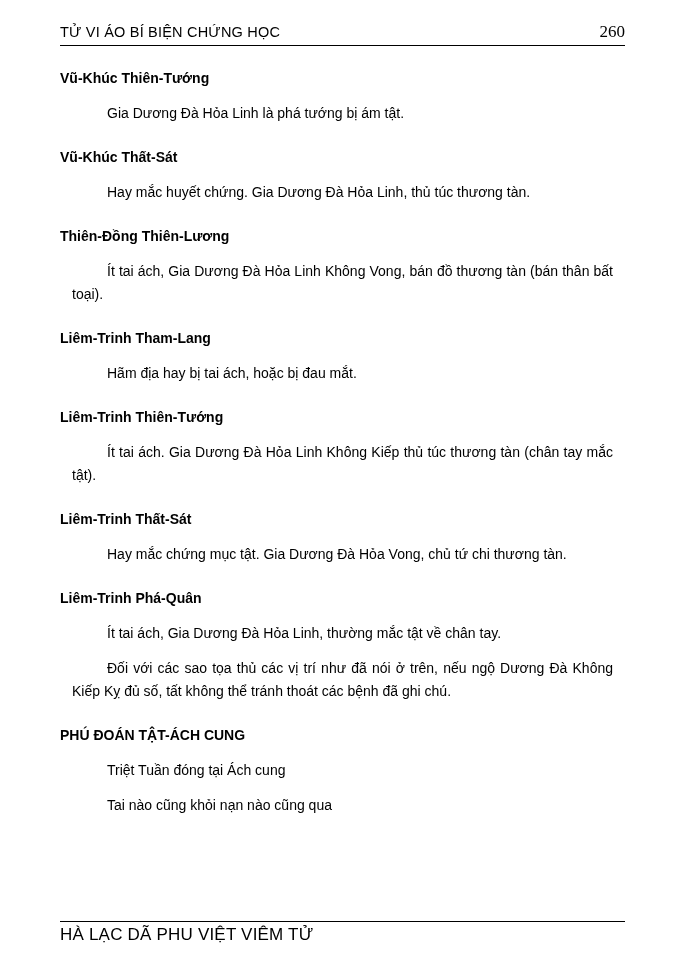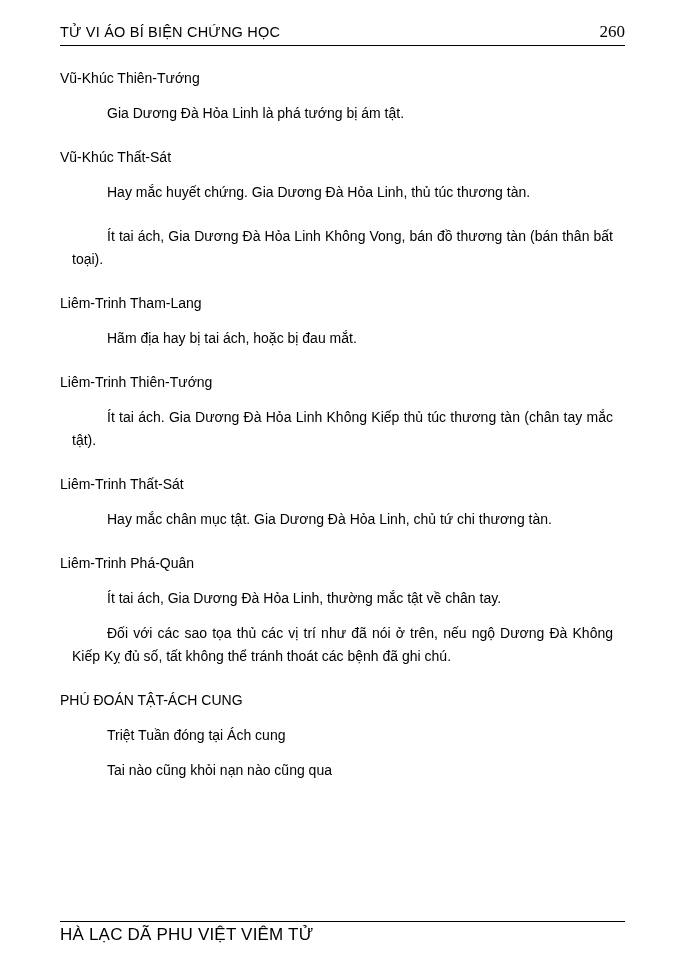--- a/index.html
+++ b/index.html
@@ -33,21 +33,21 @@
   }
   .page-number {
     font-family: "Liberation Serif", serif;
     font-size: 17px;
   }
   .doc-section {
     margin-top: 21px;
   }
   .doc-section h2 {
     font-size: 14px;
-    font-weight: normal;
+    font-weight: bold;
     margin: 0;
     line-height: 23px;
   }
   .doc-section p {
     margin: 12px;
     line-height: 23px;
     text-indent: 35px;
     text-align: justify;
   }
   .page-footer {
@@ -83,20 +83,21 @@
     <h2>Vũ-Khúc Thất-Sát</h2>
     <div>
           <p>Hay mắc huyết chứng. Gia Dương Đà Hỏa Linh, thủ túc thương tàn.</p>
         </div>
   </section>
 
 
 
 
   <section class="doc-section">
+    <h2>Thiên-Đồng Thiên-Lương</h2>
     <div>
           <p>Ít tai ách, Gia Dương Đà Hỏa Linh Không Vong, bán đồ thương tàn (bán thân bất toại).</p>
         </div>
   </section>
 
   <section class="doc-section">
     <h2>Liêm-Trinh Tham-Lang</h2>
     <div>
           <p>Hãm địa hay bị tai ách, hoặc bị đau mắt.</p>
         </div>
@@ -105,21 +106,21 @@
   <section class="doc-section">
     <h2>Liêm-Trinh Thiên-Tướng</h2>
     <div>
           <p>Ít tai ách. Gia Dương Đà Hỏa Linh Không Kiếp thủ túc thương tàn (chân tay mắc tật).</p>
         </div>
   </section>
 
   <section class="doc-section">
     <h2>Liêm-Trinh Thất-Sát</h2>
     <div>
-          <p>Hay mắc chân mục tật. Gia Dương Đà Hỏa Linh, chủ tứ chi thương tàn.</p>
+          <p>Hay mắc chứng mục tật. Gia Dương Đà Hỏa Vong, chủ tứ chi thương tàn.</p>
         </div>
   </section>
 
   <section class="doc-section">
     <h2>Liêm-Trinh Phá-Quân</h2>
     <div>
           <p>Ít tai ách, Gia Dương Đà Hỏa Linh, thường mắc tật về chân tay.</p>
           <p>Đối với các sao tọa thủ các vị trí như đã nói ở trên, nếu ngộ Dương Đà Không Kiếp Kỵ đủ số, tất không thể tránh thoát các bệnh đã ghi chú.</p>
         </div>
   </section>

